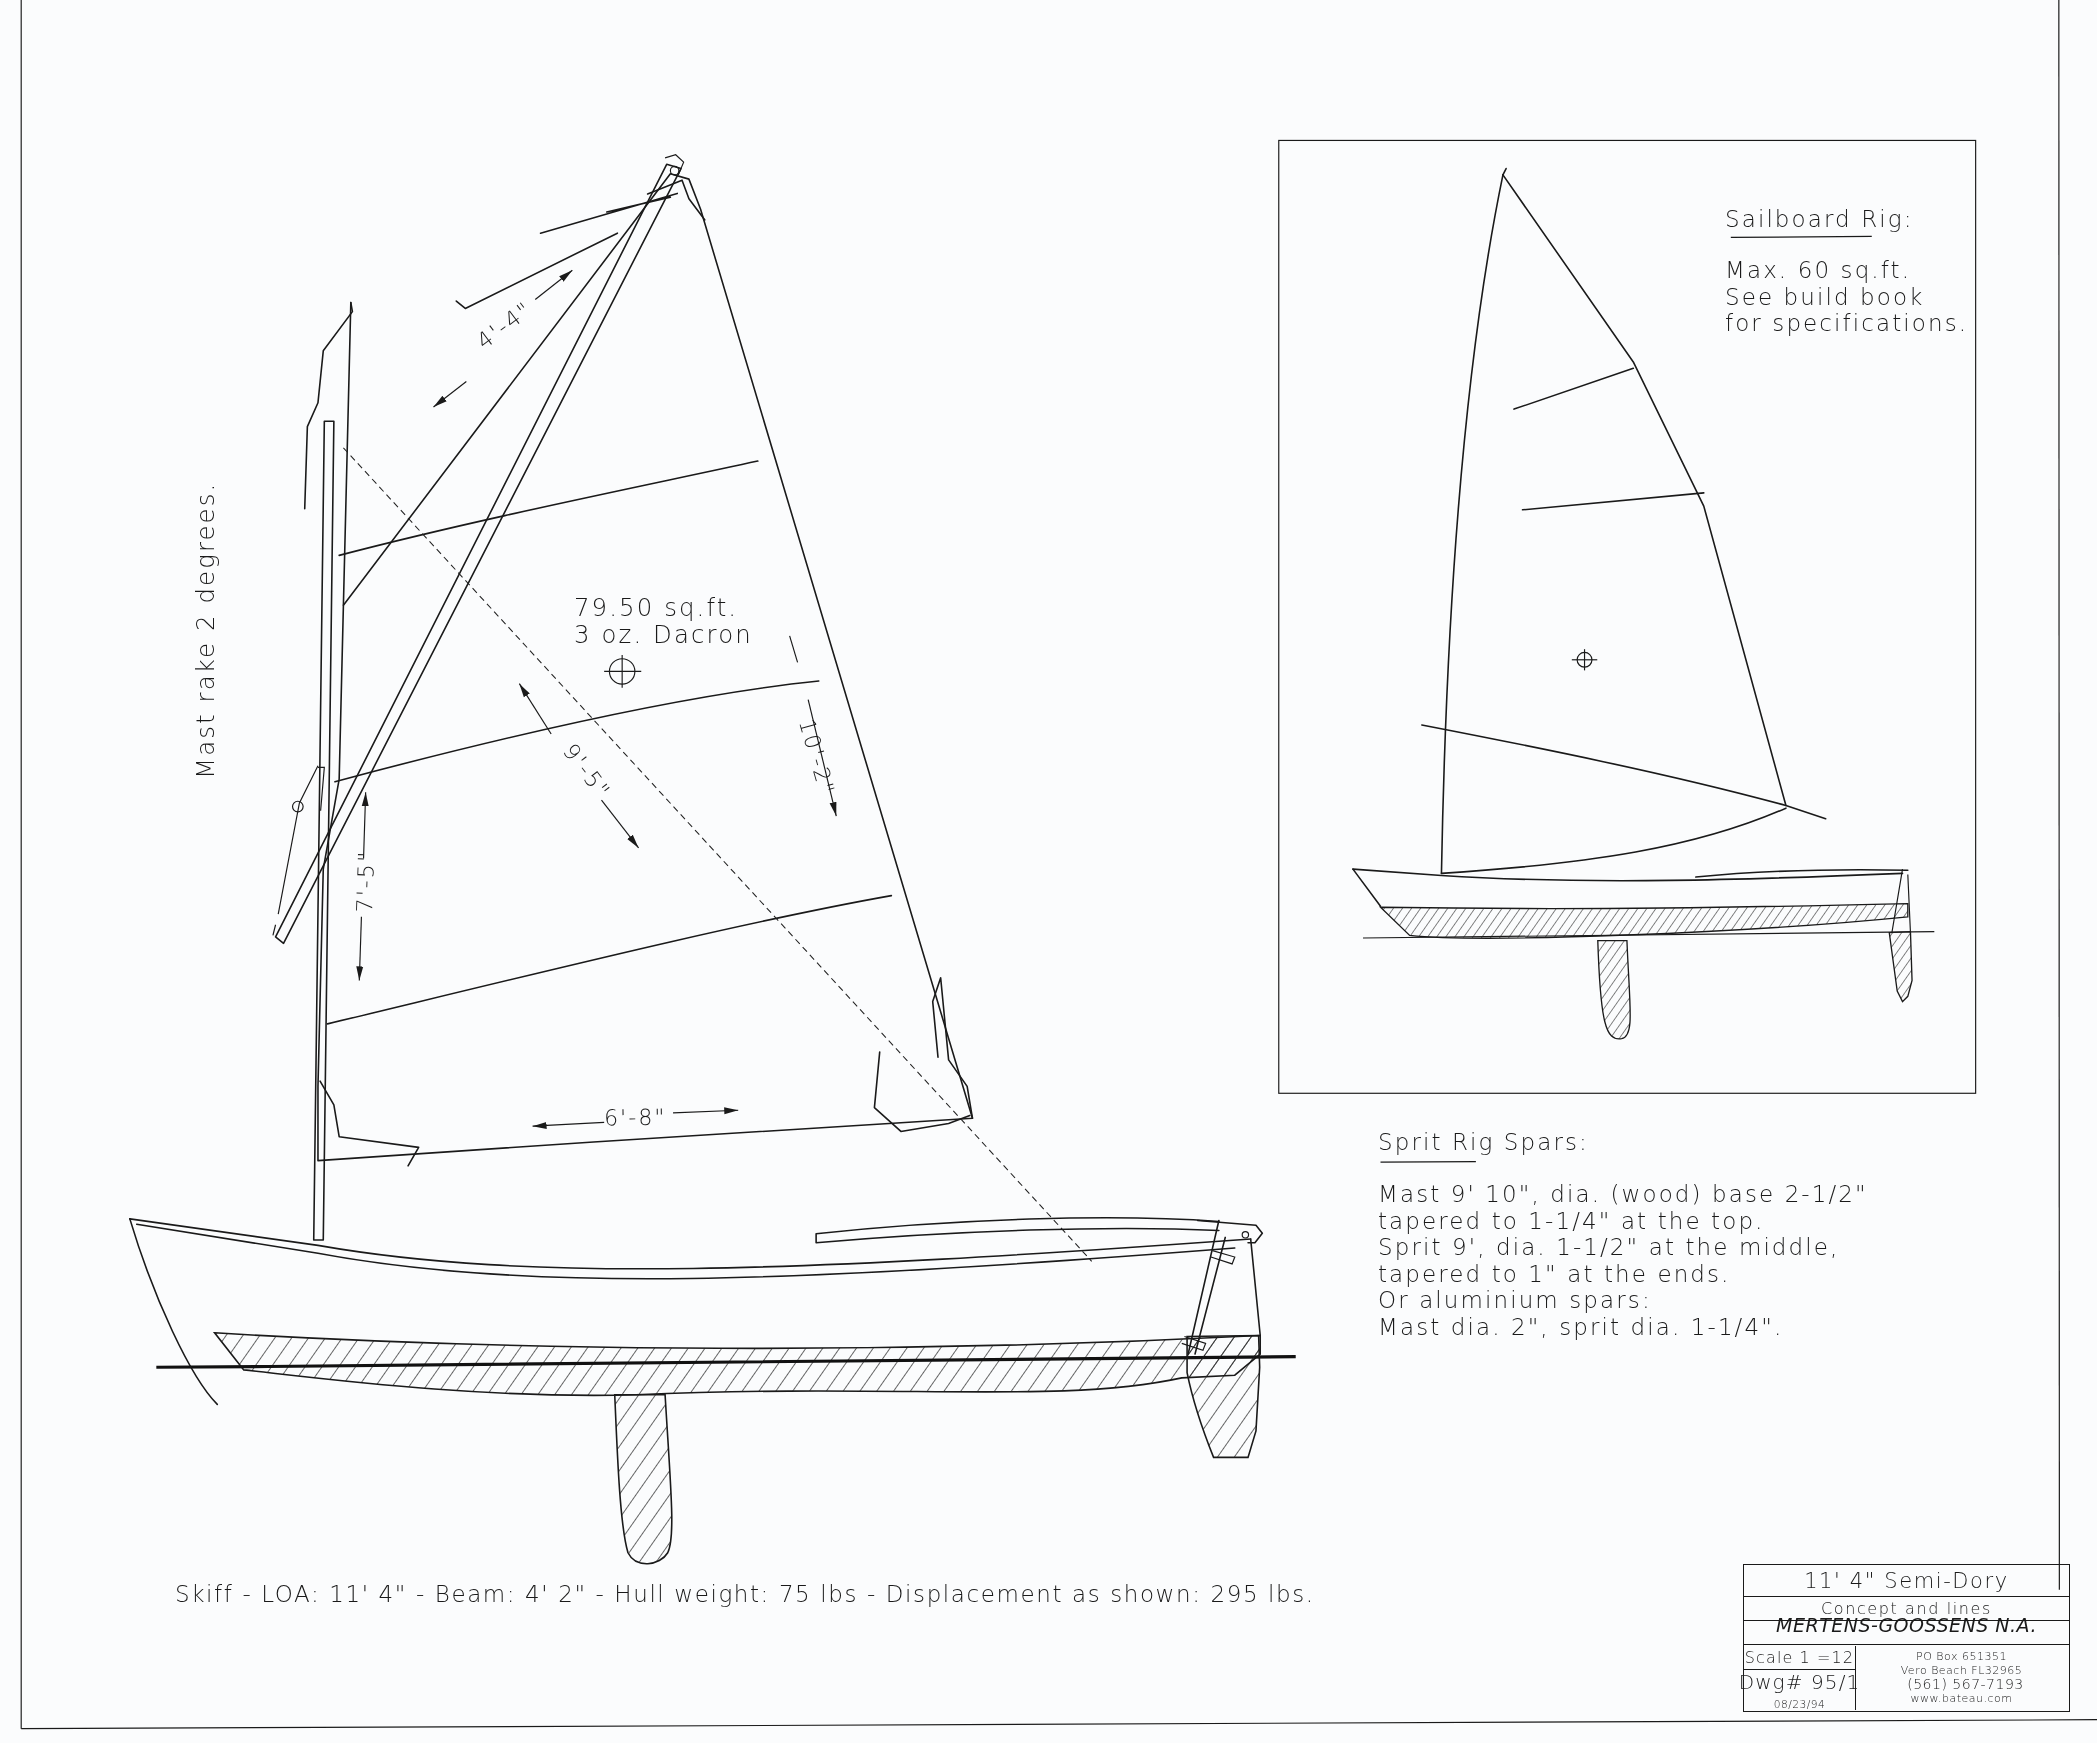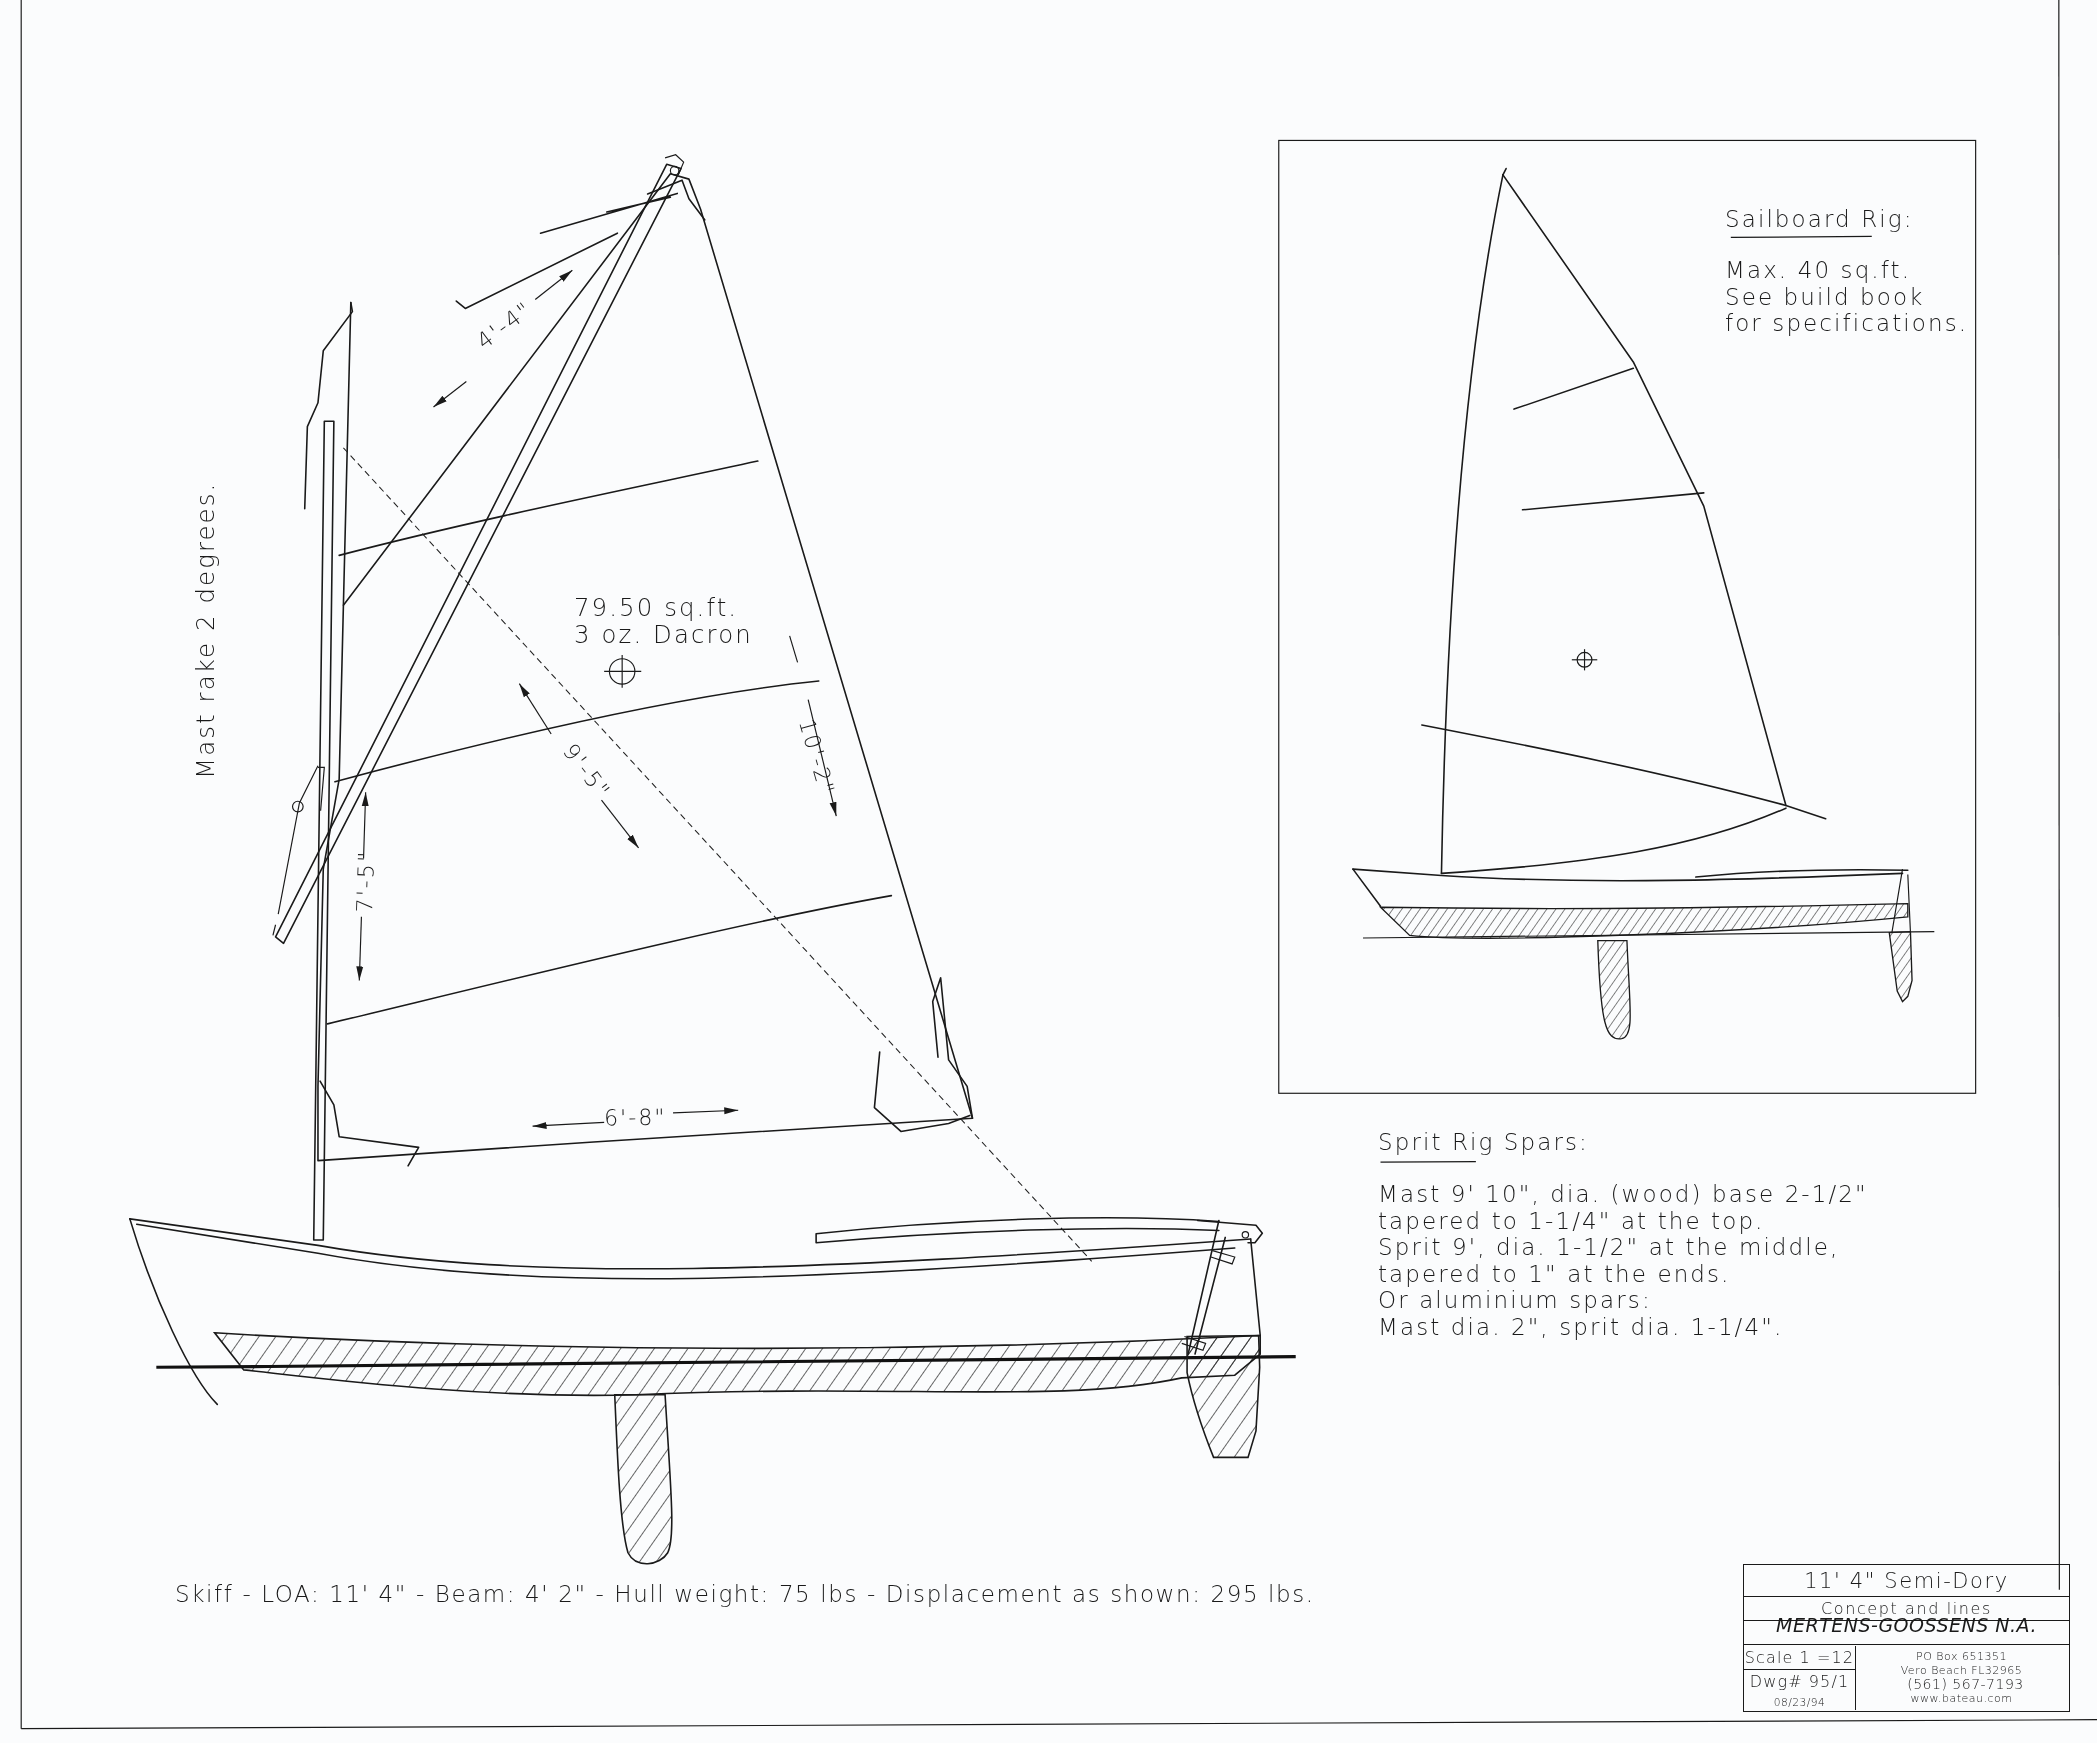--- a/index.html
+++ b/index.html
@@ -158,21 +158,21 @@
 <div class="txt" style="left:472px; top:334px; font-size:22px; transform: rotate(-37deg); transform-origin: left top;">4'-4"</div>
 <div class="txt" style="left:578px; top:739px; font-size:22px; transform: rotate(53deg); transform-origin: left top;">9'-5"</div>
 <div class="txt" style="left:818px; top:716px; font-size:22px; transform: rotate(74deg); transform-origin: left top;">10'-2"</div>
 <div class="txt" style="left:352px; top:912px; font-size:22px; transform: rotate(-88deg); transform-origin: left top;">7'-5"</div>
 <div class="txt" style="left:604px; top:1105px; font-size:22px; transform: rotate(-1deg);">6'-8"</div>
 
 <div class="txt" style="left:175px; top:1581px; font-size:23px; letter-spacing:1.6px;">Skiff - LOA: 11' 4" - Beam: 4' 2" - Hull weight: 75 lbs - Displacement as shown: 295 lbs.</div>
 
 <div class="txt" style="left:1725px; top:206px; font-size:23px;">Sailboard Rig:</div>
 <div style="position:absolute; left:1725px; top:257px;">
-  <div class="txt" style="position:relative; font-size:23px; line-height:26.5px;">Max. 40 sq.ft.</div>
+  <div class="txt" style="position:relative; font-size:23px; line-height:26.5px;">Max. 60 sq.ft.</div>
   <div class="txt" style="position:relative; font-size:23px; line-height:26.5px;">See build book</div>
   <div class="txt" style="position:relative; font-size:23px; line-height:26.5px;">for specifications.</div>
 </div>
 
 <div class="txt" style="left:1378px; top:1129px; font-size:23px;">Sprit Rig Spars:</div>
 <div style="position:absolute; left:1378px; top:1181px;">
   <div class="txt" style="position:relative; font-size:23px; line-height:26.5px;">Mast 9' 10", dia. (wood) base 2-1/2"</div>
   <div class="txt" style="position:relative; font-size:23px; line-height:26.5px;">tapered to 1-1/4" at the top.</div>
   <div class="txt" style="position:relative; font-size:23px; line-height:26.5px;">Sprit 9', dia. 1-1/2" at the middle,</div>
   <div class="txt" style="position:relative; font-size:23px; line-height:26.5px;">tapered to 1" at the ends.</div>
@@ -187,21 +187,21 @@
   <div class="tb-row" style="top:32px; height:24.4px;">
     <span class="txt" style="position:static; font-size:16px; letter-spacing:1.6px;">Concept and lines</span>
   </div>
   <div class="tb-row" style="top:40px; height:40px;">
     <span class="txt" style="position:static; font-size:19px; font-style:italic; letter-spacing:0.5px;">MERTENS-GOOSSENS N.A.</span>
   </div>
   <div class="tb-cell" style="left:0; top:81px; width:112px; height:24px; border-right:1.6px solid #1a1a1a; border-bottom:1.6px solid #1a1a1a;">
     <span class="txt" style="position:static; font-size:16px; letter-spacing:1.1px;">Scale 1 =12</span>
   </div>
   <div class="tb-cell" style="left:0; top:105px; width:112px; height:40px; border-right:1.6px solid #1a1a1a;">
-    <span class="txt" style="position:static; font-size:16px; letter-spacing:1.1px;text-align:right;">Dwg# 95/1</span>
+    <span class="txt" style="position:static; font-size:20px; letter-spacing:1.1px;text-align:right;">Dwg# 95/1</span>
     <span class="txt" style="position:static; font-size:10.6px; letter-spacing:0.5px; margin-top:4.2px;">08/23/94</span>
   </div>
   <div class="tb-cell" style="left:112px; top:81px; width:211px; height:64px;">
     <span class="txt" style="position:static; font-size:11px; letter-spacing:0.5px; line-height:13.8px;">PO Box 651351</span>
     <span class="txt" style="position:static; font-size:11px; letter-spacing:0.5px; line-height:13.8px;">Vero Beach FL32965</span>
     <span class="txt" style="position:static; font-size:14px; letter-spacing:0.5px; line-height:13.8px;margin-left:8px;">(561) 567-7193</span>
     <span class="txt" style="position:static; font-size:11px; letter-spacing:0.5px; line-height:13.8px;">www.bateau.com</span>
   </div>
 </div>
 

